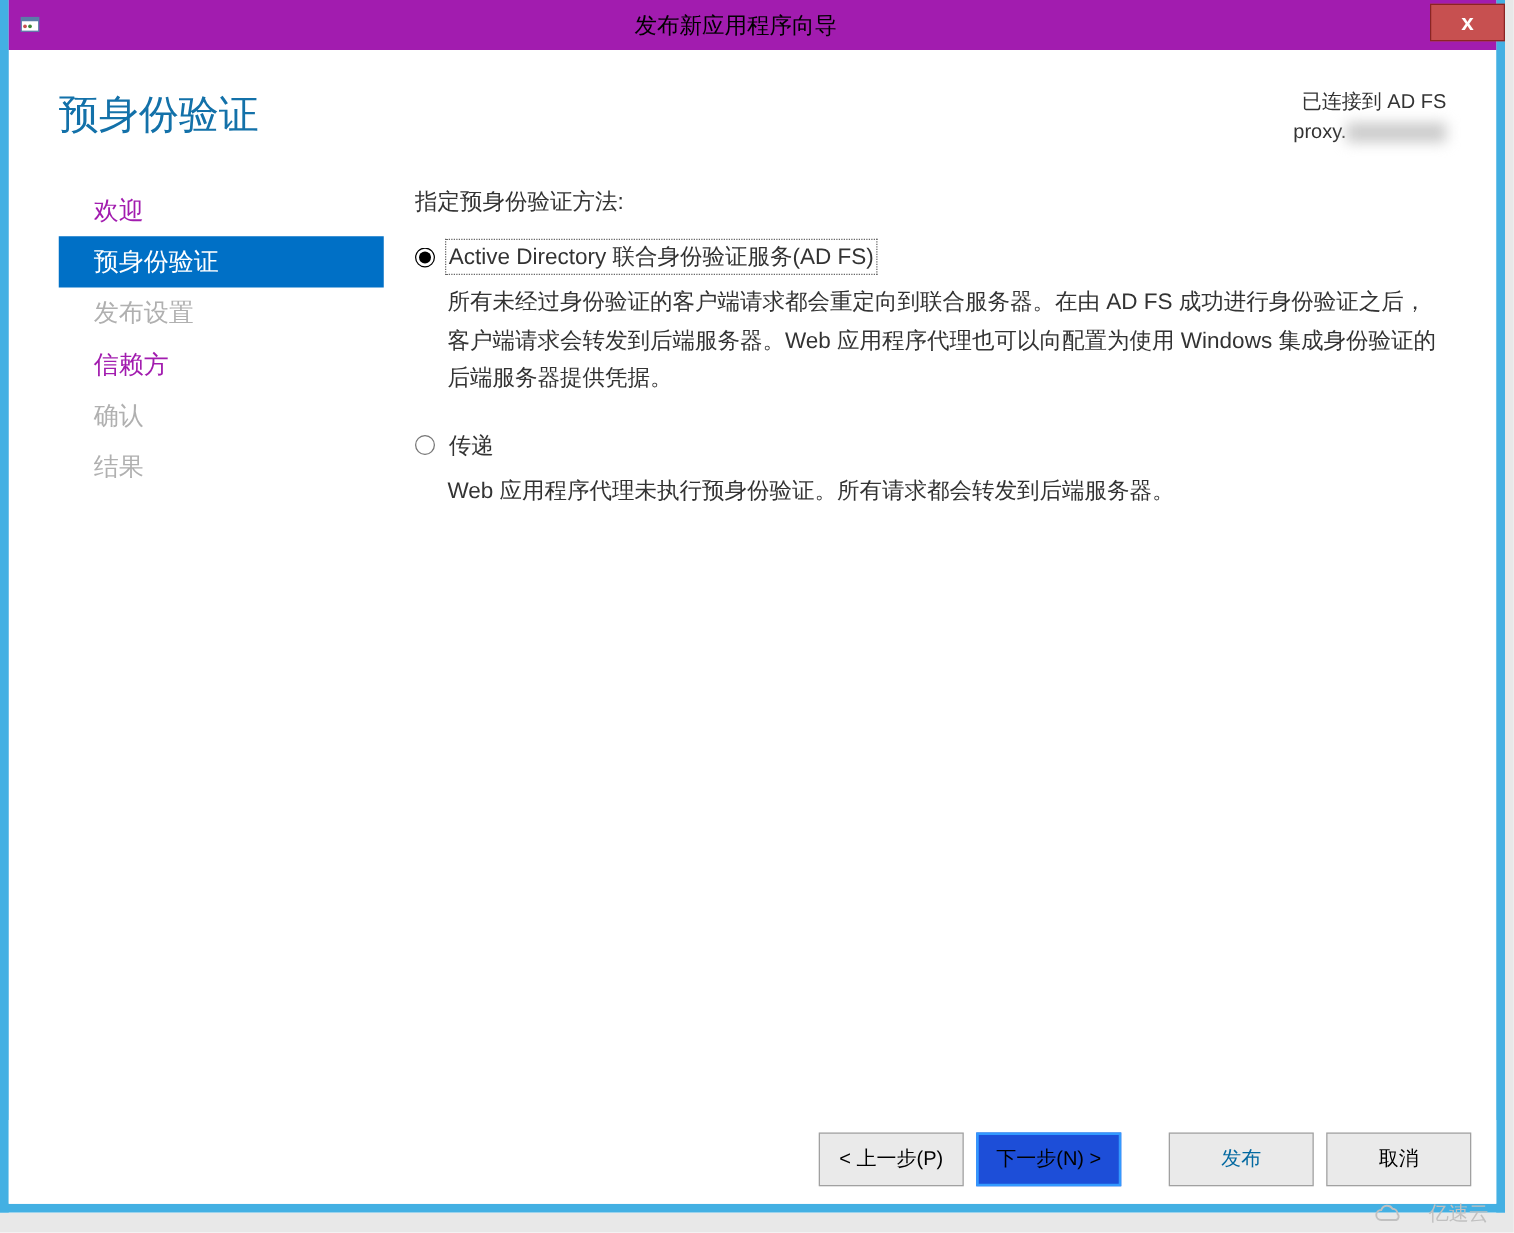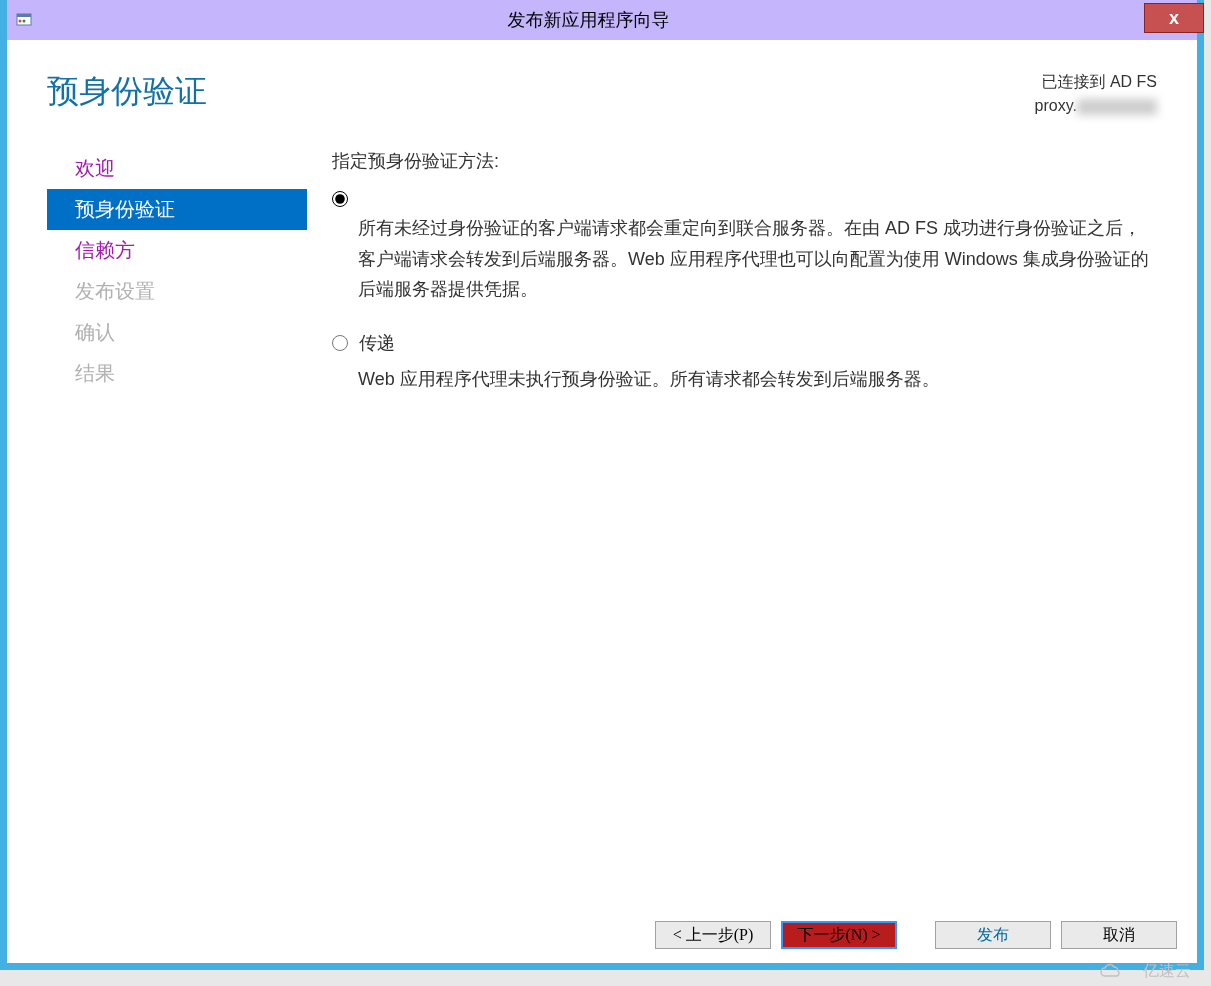--- a/index.html
+++ b/index.html
@@ -16,21 +16,21 @@
       width: 1204px;
       height: 970px;
       background: #fff;
       border: 7px solid #43b0e3;
       border-top: none;
       display: flex;
       flex-direction: column;
     }
     .titlebar {
       height: 40px;
-      background: #c4b5fd;
+      background: #a21caf;
       display: flex;
       align-items: center;
       position: relative;
       flex-shrink: 0;
     }
     .titlebar-icon {
       width: 18px; height: 18px;
       margin-left: 8px;
       display: inline-flex;
       align-items: center;
@@ -148,31 +148,31 @@
       flex-shrink: 0;
       display: flex;
       justify-content: flex-end;
       align-items: center;
       gap: 10px;
       padding: 10px 20px 14px 20px;
       background: #fff;
     }
     .wiz-btn {
       min-width: 116px;
-      height: 28px;
+      height: 43px;
       border: 1px solid #a1a1a1;
       background: #eaeaea;
       font-size: 16px;
-      font-family: Liberation Serif, serif;
+      font-family: Liberation Sans, sans-serif;
       padding: 0 12px;
       cursor: pointer;
     }
     .wiz-btn.default {
       border: 2px solid #3399ff;
-      background: #b91c1c;
+      background: #1d4ed8;
     }
     .wiz-btn:disabled {
       color: #0369a1;
       cursor: default;
     }
     .spacer { width: 18px; }
     .watermark {
       position: absolute;
       right: 20px;
       bottom: 4px;
@@ -209,32 +209,33 @@
       <div>
         <span>proxy.</span><span class="conn-blur"></span>
       </div>
     </div>
   </div>
 
   <div class="body-area">
     <div class="sidebar">
       <div class="step">欢迎</div>
       <div class="step selected">预身份验证</div>
+      <div class="step disabled">发布设置</div>
       <div class="step">信赖方</div>
-      <div class="step disabled">发布设置</div>
       <div class="step disabled">确认</div>
       <div class="step disabled">结果</div>
     </div>
 
     <div class="content">
       <div class="instruction">指定预身份验证方法:</div>
 
       <div class="radio-group">
         <label class="radio-row">
           <input type="radio" name="preauth" checked="" style="">
+          <span class="radio-label focused">Active Directory 联合身份验证服务(AD FS)</span>
         </label>
         <div class="radio-desc">所有未经过身份验证的客户端请求都会重定向到联合服务器。在由 AD FS 成功进行身份验证之后，客户端请求会转发到后端服务器。Web 应用程序代理也可以向配置为使用 Windows 集成身份验证的后端服务器提供凭据。</div>
       </div>
 
       <div class="radio-group">
         <label class="radio-row">
           <input type="radio" name="preauth" style="">
           <span class="radio-label">传递</span>
         </label>
         <div class="radio-desc">Web 应用程序代理未执行预身份验证。所有请求都会转发到后端服务器。</div>

